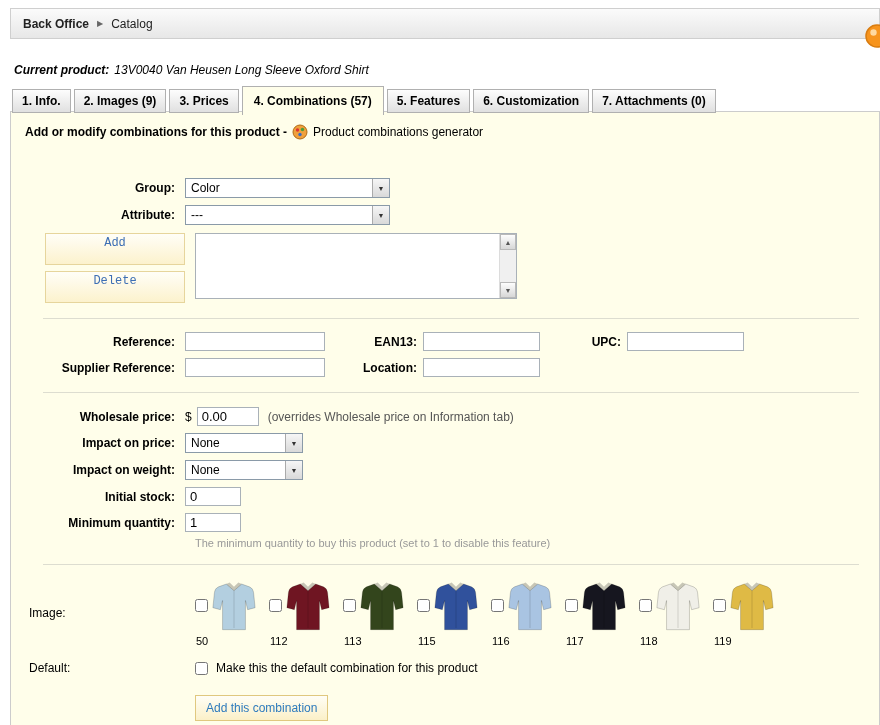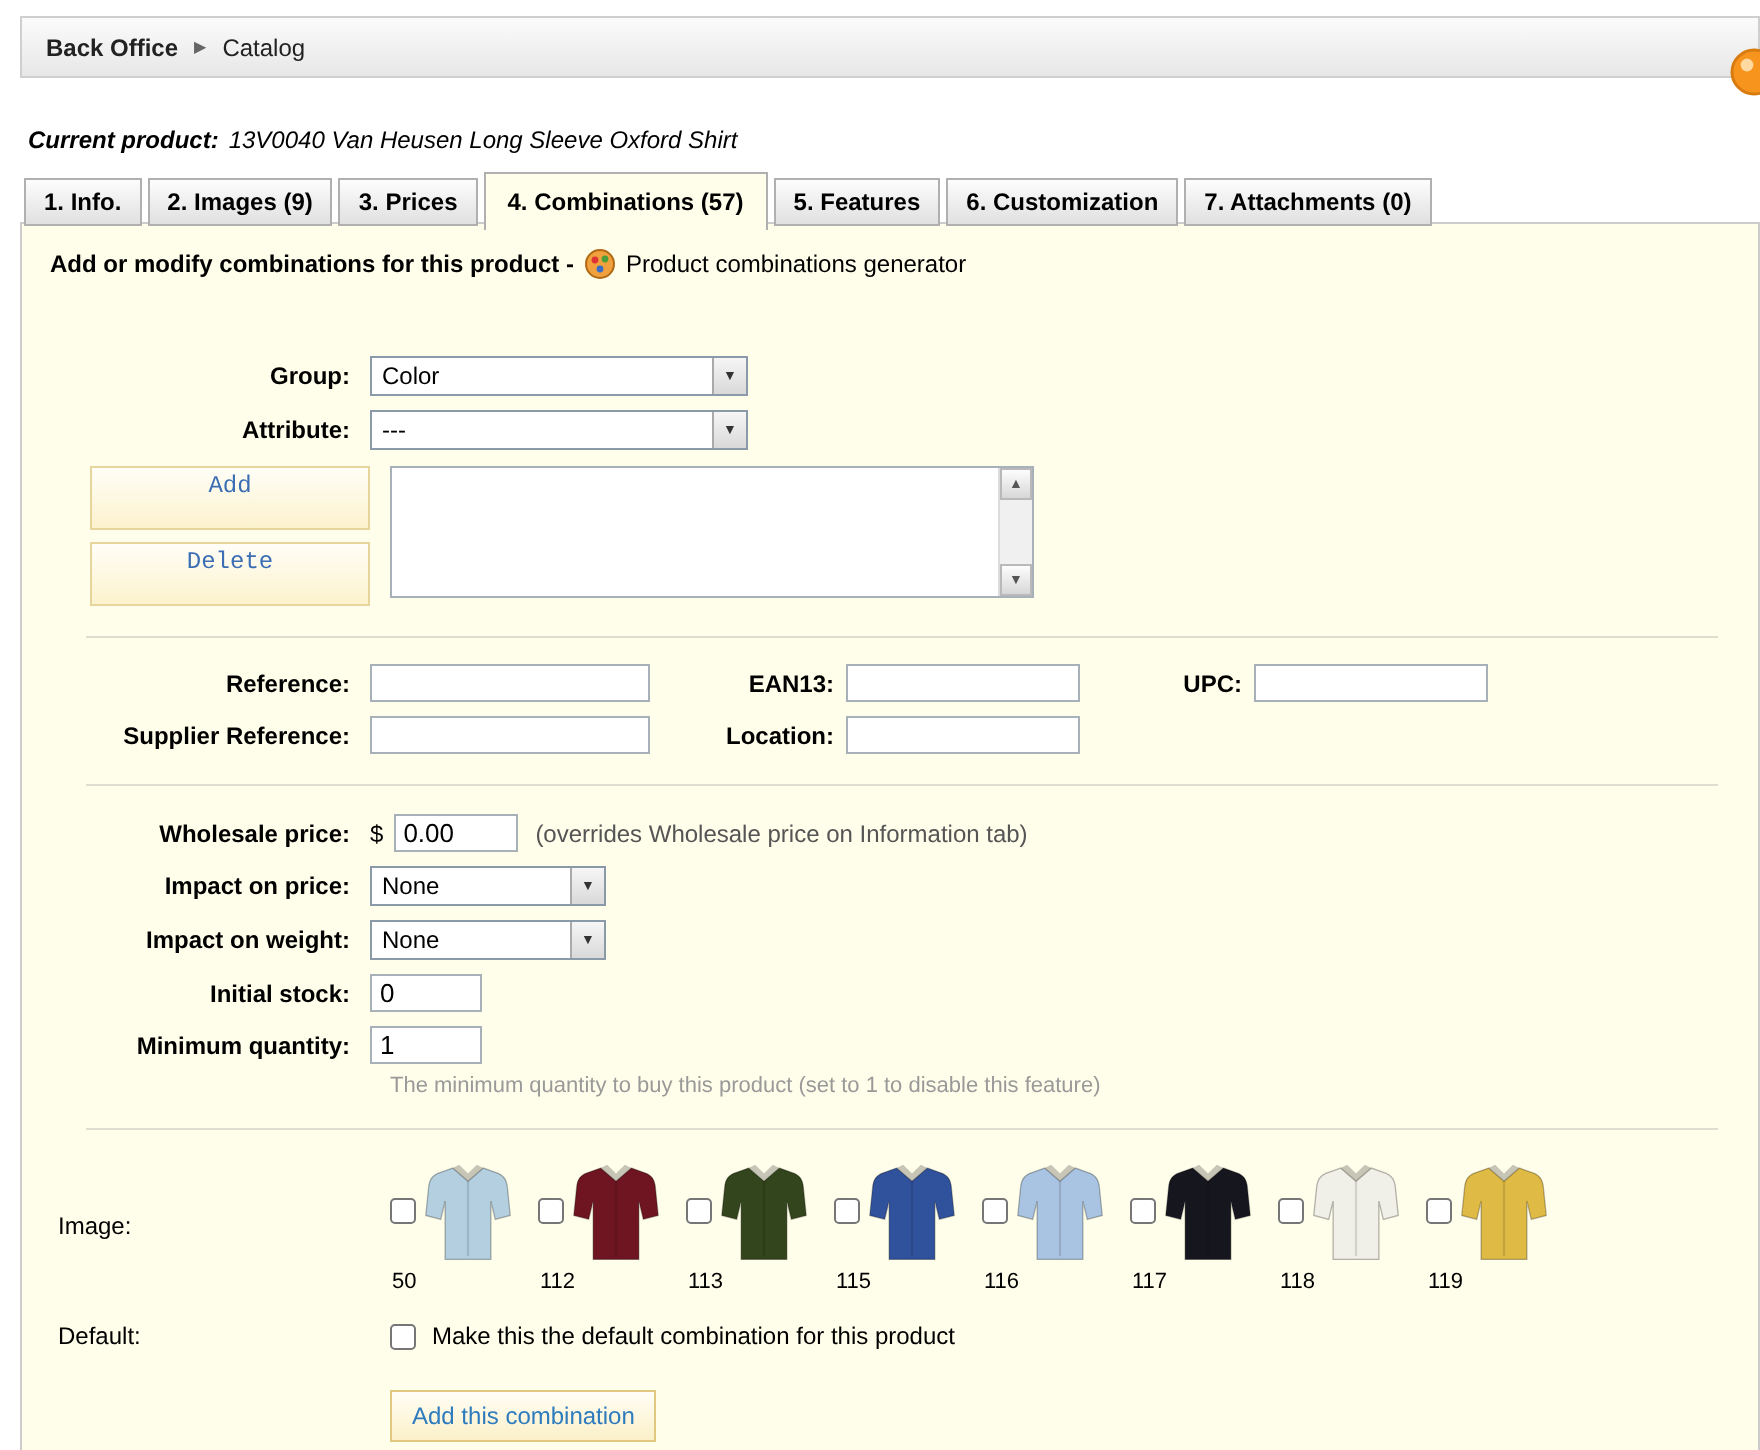--- a/index.html
+++ b/index.html
@@ -64,21 +64,21 @@
   .fselect {
     display:flex; align-items:stretch; height:20px; background:#fff;
     border:1px solid #8a9aa8; cursor:pointer;
   }
   .fselect .val { flex:1; padding:2px 5px; white-space:nowrap; overflow:hidden; }
   .fselect .arrow {
     width:17px; flex:none; border-left:1px solid #aaa;
     background:linear-gradient(#f6f6f6,#d9d9d9);
     display:flex; align-items:center; justify-content:center; font-size:7px; color:#333;
   }
-  .w205 { width:189px; } .w118 { width:118px; }
+  .w205 { width:205px; } .w118 { width:118px; }
 
   
   .attr-edit { display:flex; margin-top:8px; }
   .btn-col { width:170px; padding-right:10px; flex:none; display:flex; flex-direction:column; gap:6px; align-items:flex-end; }
   .btn {
     width:140px; height:32px; line-height:18px; text-align:center; cursor:pointer;
     color:#3c6eb4; border:1px solid #e6d59c;
     background:linear-gradient(#fffef7,#fcf2cd); font-size:12px;font-family:Liberation Mono, monospace;
   }
   .listbox { position:relative; width:322px; height:66px; background:#fff; border:1px solid #a9b1b8; }

